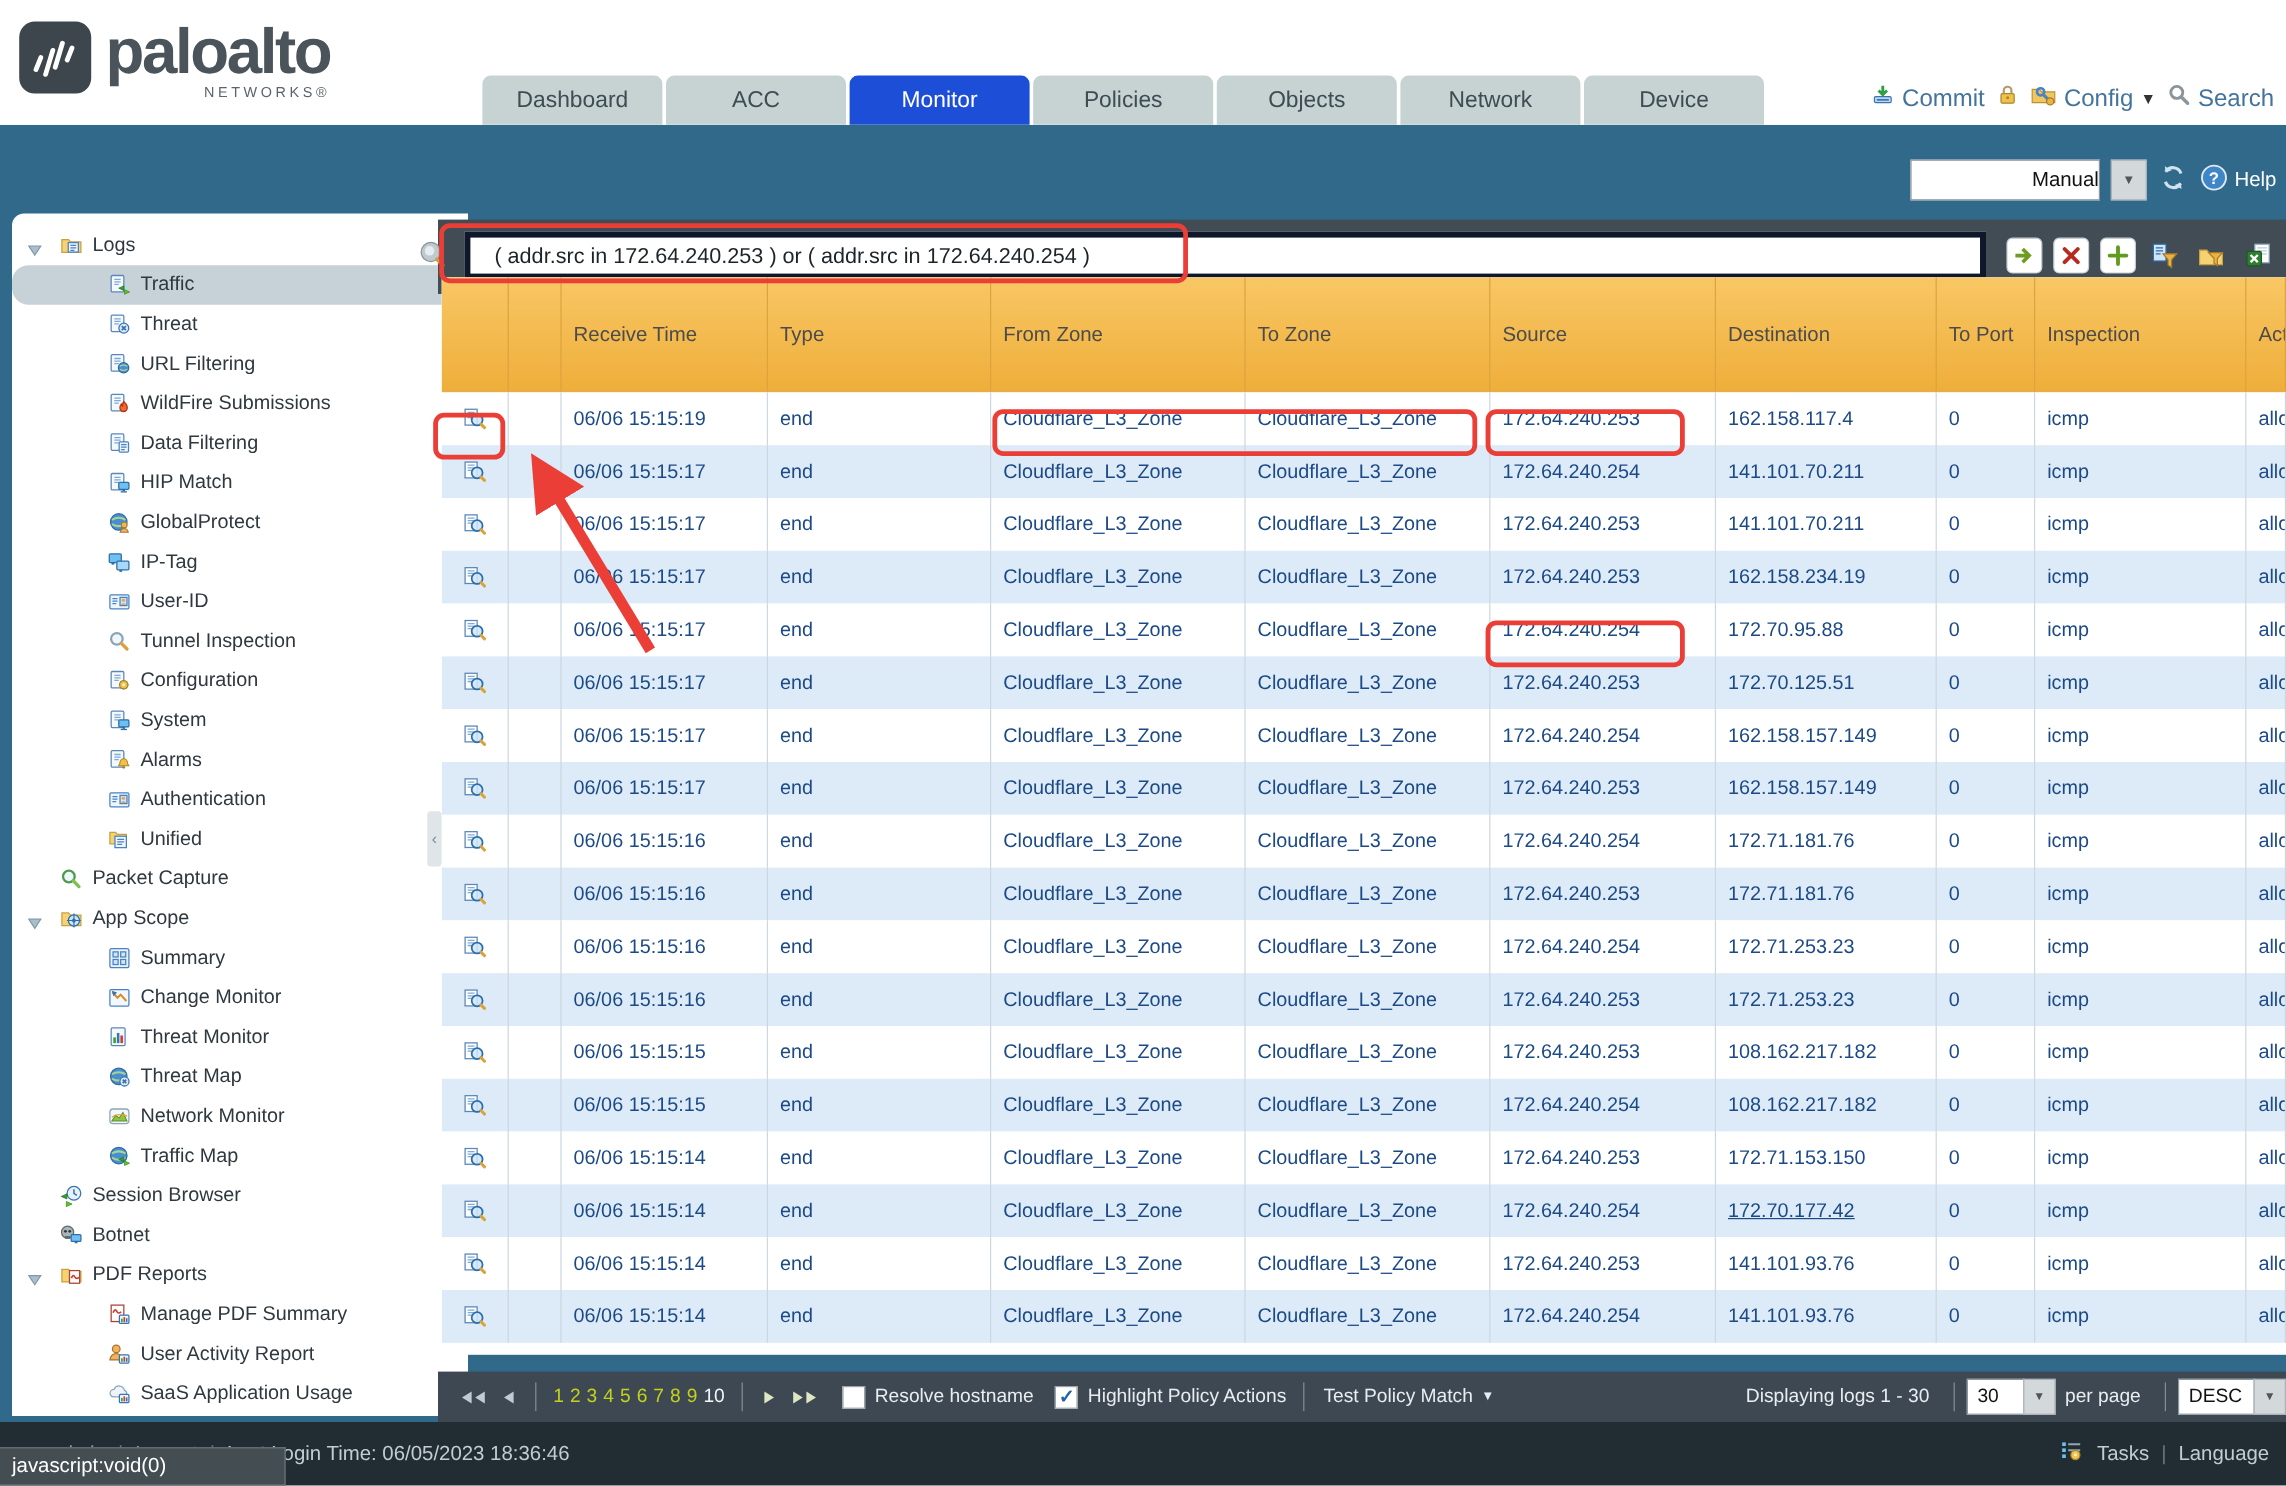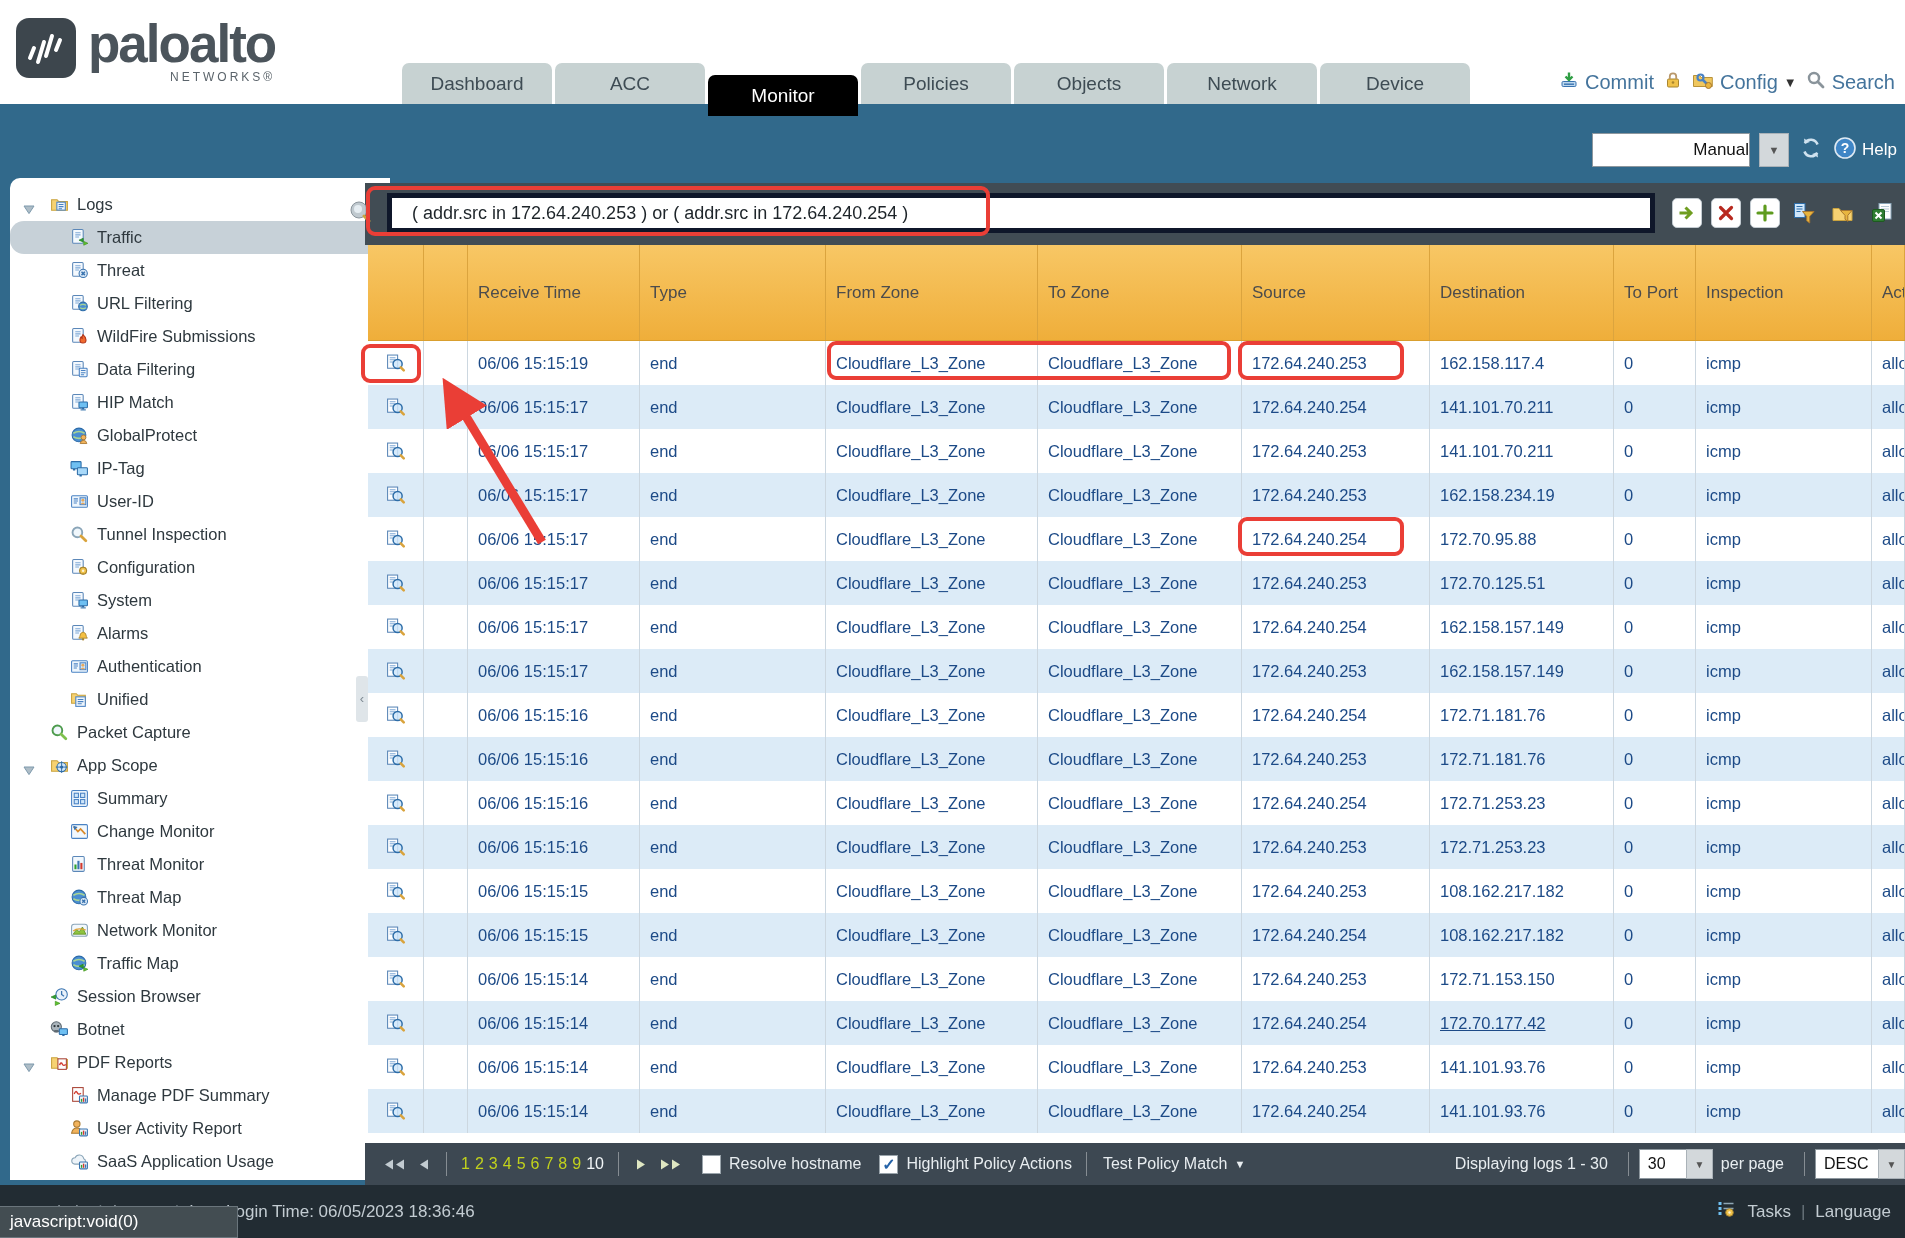--- a/index.html
+++ b/index.html
@@ -11,21 +11,21 @@
   .header { position:absolute; left:0; top:0; width:1905px; height:104px; background:#fff; }
   .logo { position:absolute; left:16px; top:18px; display:flex; align-items:flex-start; gap:12px; }
   .logo-mark { width:60px; height:60px; border-radius:13px; background:#3d464d; position:relative; }
   .brand-col { display:flex; flex-direction:column; }
   .brand-name { font-size:53px; font-weight:bold; color:#4b545b; letter-spacing:-2px; line-height:52px; }
   .brand-sub  { font-size:12px; letter-spacing:3px; color:#5b646b; align-self:flex-end; margin-top:0px; }
 
   .tabs { position:absolute; left:402px; top:63px; display:flex; gap:3px; }
   .tab { width:150px; height:41px; line-height:41px; text-align:center; font-size:19px;
          color:#3e4c54; background:#c7d2d2; border-radius:7px 7px 0 0; cursor:pointer; }
-  .tab.active { background:#000000; color:#fff;margin-top:12px; }
+  .tab.active { background:#1d4ed8; color:#fff; }
 
   .header-actions { position:absolute; right:10px; top:64px; height:36px; display:flex;
                     align-items:center; gap:9px; font-size:20px; color:#44749c; }
   .ha-item { display:flex; align-items:center; gap:6px; cursor:pointer; }
   .caret-dn { font-size:13px; color:#333; }
 
   
   .teal-bg { position:absolute; left:0; top:104px; width:1905px; height:1134px; background:#31698b; }
 
   
@@ -37,21 +37,21 @@
   .help-grp { display:flex; align-items:center; gap:5px; color:#fff; font-size:17px; }
 
   
   .sidebar { position:absolute; left:10px; top:178px; width:380px; height:1002px;
              background:#fff; border-top-left-radius:10px; overflow:hidden;text-align:right; }
   .tree { padding-top:10px; }
   .tree-item { position:relative; height:33px; display:flex; align-items:center;
                font-size:16.5px; color:#2e383e; cursor:pointer; white-space:nowrap; }
   .tree-item.selected { background:#c7d1d8; }
   .depth0 { padding-left:40px; }
-  .depth1 { padding-left:60px;border-radius:14px; }
+  .depth1 { padding-left:80px;border-radius:14px; }
   .caret { position:absolute; left:13px; top:12px; }
   .ticon { width:19px; height:19px; margin-right:8px; flex:none; }
   .ticon svg { width:19px; height:19px; display:block; }
 
   .collapse-handle { position:absolute; left:356px; top:676px; width:12px; height:46px;
                      background:#dfe5e9; border-radius:3px; color:#7e8a92; font-size:13px;
                      line-height:46px; text-align:center; cursor:pointer; z-index:5; }
 
   
   .filterbar { position:absolute; left:365px; top:183px; width:1540px; height:62px; background:#414c54; }
@@ -59,21 +59,21 @@
   .filter-input { position:absolute; left:22px; top:10px; width:1268px; height:40px; background:#fff;
                   border:5px solid #0f172a; font-size:18px; color:#1d2429; padding:0 20px;
                   font-family:"Liberation Sans", sans-serif; }
   .filter-actions { position:absolute; right:8px; top:15px; display:flex; gap:9px; align-items:center; }
   .fbtn { width:30px; height:30px; background:#fff; border:1px solid #c4ccd2; border-radius:5px;
           display:flex; align-items:center; justify-content:center; cursor:pointer; }
   .fbtn svg { width:22px; height:22px; }
   .fbtn.bare { background:transparent; border:none; }
 
   
-  .grid { position:absolute; left:368px; top:245px; width:1537px; height:898px; background:#fff; overflow:hidden; }
+  .grid { position:absolute; left:368px; top:231px; width:1537px; height:898px; background:#fff; overflow:hidden; }
   .ghead { height:96px; background:linear-gradient(#f8c765,#efae3a); display:grid;
            grid-template-columns:56px 44px 172px 186px 212px 204px 188px 184px 82px 176px 1fr;
            border-bottom:1px solid #d99f2e; }
   .hc { border-right:1px solid #dba43e; display:flex; align-items:center; padding-left:10px;
         font-size:17px; color:#4c4c4c; overflow:hidden; cursor:pointer; }
   .gbody .trow { height:44px; display:grid;
            grid-template-columns:56px 44px 172px 186px 212px 204px 188px 184px 82px 176px 1fr;
            background:#fff; font-size:16.5px; color:#1c4a87; cursor:pointer; }
   .gbody .trow.alt { background:#dcebf7; }
   .cell { border-right:1px solid #ccd7e0; padding-left:10px; line-height:44px;

